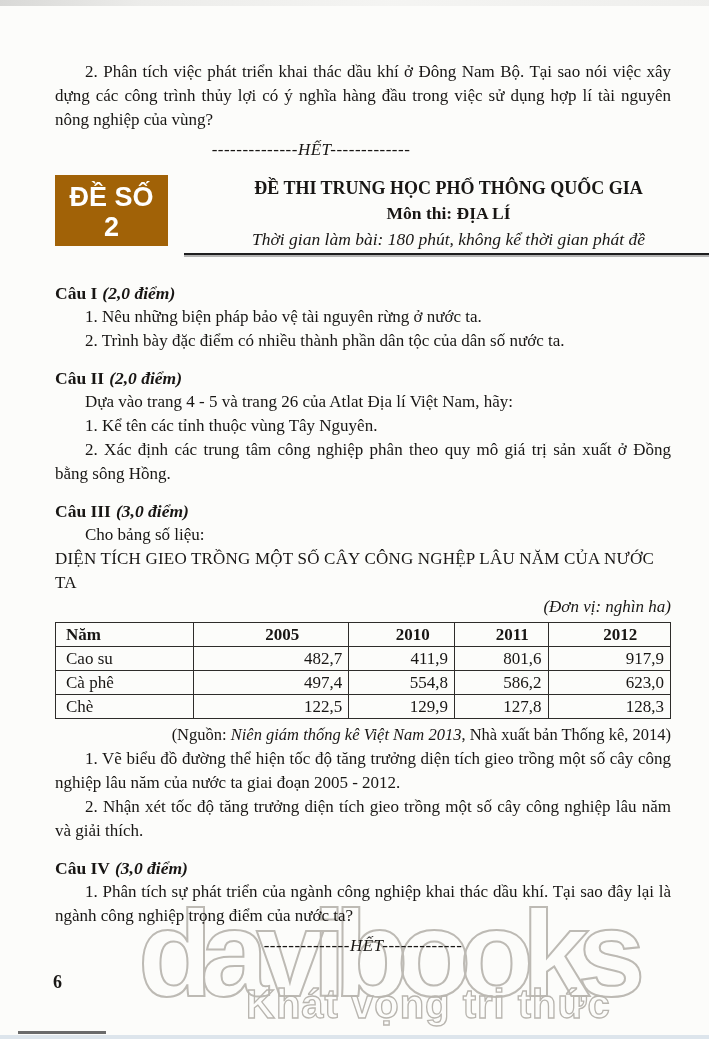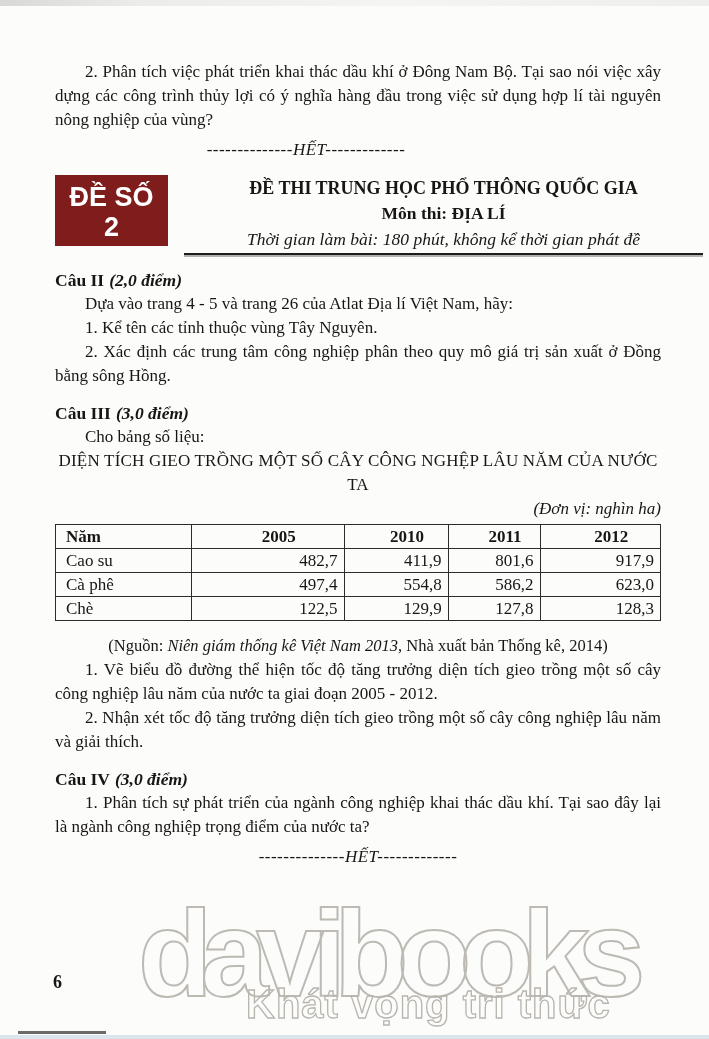--- a/index.html
+++ b/index.html
@@ -26,56 +26,56 @@
     white-space:nowrap;z-index:0;
   }
   .wm-tagline{
     position:absolute;left:246px;top:982px;
     font-family:"Liberation Sans", sans-serif;
     font-weight:bold;font-size:40px;letter-spacing:1px;
     color:transparent;-webkit-text-stroke:1.3px #b8b5af;
     white-space:nowrap;z-index:0;
   }
   
-  .content{position:absolute;left:55px;right:48px;top:60px;z-index:1;}
+  .content{position:absolute;left:55px;right:38px;top:60px;z-index:1;}
   p{margin:0;font-size:17px;line-height:24px;text-align:justify;text-indent:30px;}
   .het{text-align:center;text-indent:0;letter-spacing:.5px;margin-top:6px;font-style:italic;}
   .het-top{transform:translateX(-52px);}
   
   .exam-header{display:flex;align-items:flex-start;margin-top:13px;}
   .badge{
-    width:113px;height:71px;background:#7f1d1d;color:#ffffff;
+    width:113px;height:71px;background:#a16207;color:#ffffff;
     font-family:"Liberation Sans", sans-serif;font-weight:bold;
     text-align:center;flex:none;
   }
   .badge-l1{font-size:27px;line-height:30px;margin-top:7px;}
   .badge-l2{font-size:27px;line-height:30px;}
   .header-right{
     flex:1;margin-left:16px;margin-right:-42px;text-align:center;
     border-bottom:2.5px solid #1e1e1e;box-shadow:0 2px 0 rgba(40,40,40,.35);
     padding-bottom:1px;
   }
   .exam-title{font-weight:bold;font-size:18px;line-height:26px;}
   .exam-subject{font-weight:bold;font-size:17.5px;line-height:25px;}
   .exam-duration{font-weight:normal;font-style:italic;font-size:17.5px;line-height:26px;}
   
   .q-heading{font-weight:bold;font-size:17.5px;line-height:24px;text-indent:0;text-align:left;}
   .q-heading em{margin-left:5px;}
   .mt-lg{margin-top:26px;}
   .mt-md{margin-top:13px;}
   
-  .table-title{text-align:center;text-indent:0;letter-spacing:.2px;}
+  .table-title{text-align:left;text-indent:0;letter-spacing:.2px;}
   .unit-note{text-align:right;text-indent:0;font-style:italic;}
   table{border-collapse:collapse;width:100%;table-layout:fixed;margin-top:3px;}
   col.c0{width:22.5%;} col.c1{width:25.2%;} col.c2{width:17.2%;} col.c3{width:15.2%;} col.c4{width:19.9%;}
   th,td{border:1.6px solid #2e2c2a;font-size:17px;height:23px;padding:0 6px;}
   th{font-weight:bold;text-align:center;padding-left:28px;}
   th.first,td.first{text-align:left;padding-left:10px;}
   td{text-align:right;}
-  .source{text-align:center;text-indent:0;font-size:16.5px;line-height:24px;margin-top:13px;}
+  .source{text-align:right;text-indent:0;font-size:16.5px;line-height:24px;margin-top:4px;}
   .page-num{position:absolute;left:53px;top:972px;font-weight:bold;font-size:18px;z-index:1;}
 </style>
 </head>
 <body>
 
 <div class="scan-top"></div>
 <div class="scan-bottom-line"></div>
 <div class="scan-bottom-band"></div>
 
 <div class="wm-brand">davibooks</div>
@@ -91,20 +91,25 @@
       <div class="badge-l1">ĐỀ SỐ</div>
       <div class="badge-l2">2</div>
     </div>
     <div class="header-right">
       <div class="exam-title">ĐỀ THI TRUNG HỌC PHỔ THÔNG QUỐC GIA</div>
       <div class="exam-subject">Môn thi: ĐỊA LÍ</div>
       <div class="exam-duration">Thời gian làm bài: 180 phút, không kể thời gian phát đề</div>
     </div>
   </div>
 
+  <div>
+    <p class="q-heading mt-lg"><span>Câu I</span><em>(2,0 điểm)</em></p>
+    <p>1. Nêu những biện pháp bảo vệ tài nguyên rừng ở nước ta.</p>
+    <p>2. Trình bày đặc điểm có nhiều thành phần dân tộc của dân số nước ta.</p>
+  </div>
 
   <div>
     <p class="q-heading mt-md"><span>Câu II</span><em>(2,0 điểm)</em></p>
     <p>Dựa vào trang 4 - 5 và trang 26 của Atlat Địa lí Việt Nam, hãy:</p>
     <p>1. Kể tên các tỉnh thuộc vùng Tây Nguyên.</p>
     <p>2. Xác định các trung tâm công nghiệp phân theo quy mô giá trị sản xuất ở Đồng bằng sông Hồng.</p>
   </div>
 
   <div>
     <p class="q-heading mt-md"><span>Câu III</span><em>(3,0 điểm)</em></p>

